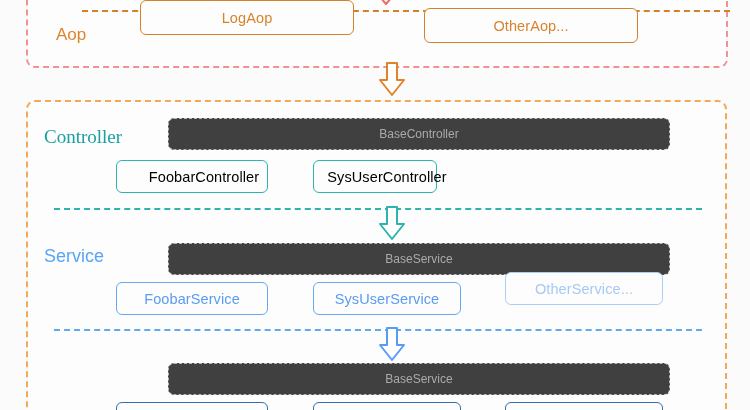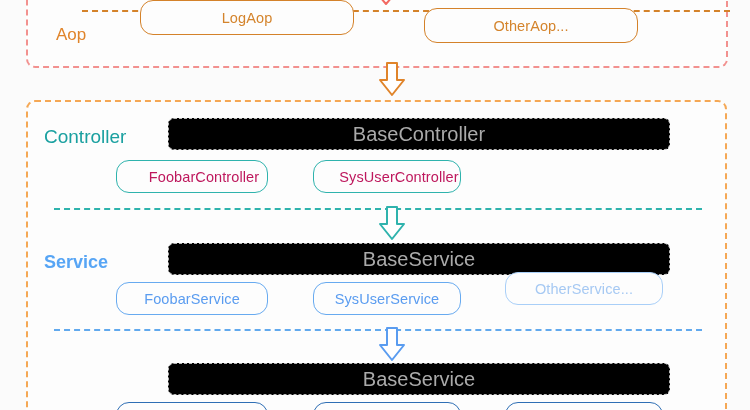--- a/index.html
+++ b/index.html
@@ -15,21 +15,21 @@
     background: #fbfbfb;
   }
 
   
   .chip {
     position: absolute;
     display: flex;
     align-items: center;
     justify-content: center;
     border: 1.6px solid #000;
-    border-radius: 13px;
+    border-radius: 6px;
     background: #fdfdfd;
     font-size: 14.5px;
     letter-spacing: .1px;
     white-space: nowrap;
   }
 
   
   #aop-section {
     position: absolute;
     left: 26px; top: -42px;
@@ -60,55 +60,55 @@
     border-radius: 9px;
     background: #fdfdfd;
   }
 
   
   .sec-label {
     position: absolute;
     font-size: 19px;
     white-space: nowrap;
   }
-  #label-controller { left: 44px; top: 126px; color: #1aa0a0; }
-  #label-service    { left: 44px; top: 252px; color: #57a5f5; font-size: 18px; font-weight: bold; }
+  #label-controller { left: 44px; top: 126px; color: #1aa0a0; font-family: Liberation Serif, serif; }
+  #label-service    { left: 44px; top: 246px; color: #57a5f5; font-size: 18px; }
   #label-mapper     { left: 44px; top: 370px; color: #2a6cb0; font-size: 19px; }
 
   
   .base-box {
     position: absolute;
     left: 168px;
     width: 502px;
     height: 32px;
     border: 1.5px dashed #b9b9b9;
     border-radius: 6px;
     display: flex;
     align-items: center;
     justify-content: center;
     color: #aaaaaa;
-    font-size: 20px;
-    background: #000000;
+    font-size: 12px;
+    background: #404040;
   }
   #base-controller { top: 118px; }
   #base-service    { top: 243px; }
   #base-mapper     { top: 363px; }
 
   
   .row-sep {
     position: absolute;
     left: 54px;
     width: 648px;
     height: 0;
   }
   #sep-controller { top: 208px; border-top: 2.4px dashed #2fb3ad; }
   #sep-service    { top: 329px; border-top: 2.4px dashed #61a9ee; }
 
   
-  .ctrl-chip { border-color: #2fb3ad; color: #be185d; padding-left: 24px; }
+  .ctrl-chip { border-color: #2fb3ad; color: #000000; padding-left: 24px; }
   .svc-chip  { border-color: #67aaf0; color: #5a9cf0; }
   .svc-chip.faded { border-color: #a9cff8; color: #a6c9f3; }
   .map-chip  { border-color: #2f6fb5; color: #2a6cb0; }
 
   
   .arrow { position: absolute; }
 </style>
 </head>
 <body>
 
@@ -132,21 +132,21 @@
 
   <svg class="arrow" style="left:376px; top:62px;" width="32" height="36" viewBox="0 0 32 36">
     <path d="M11 1 L21 1 L21 18 L28 18 L16 33 L4 18 L11 18 Z" fill="#ffffff" stroke="#e0842a" stroke-width="2" stroke-linejoin="round"></path>
   </svg>
 
   <div class="sec-label" id="label-controller">Controller</div>
 
   <div class="base-box" id="base-controller">BaseController</div>
 
   <div class="chip ctrl-chip" style="left:116px; top:160px; width:152px; height:33px;">FoobarController</div>
-  <div class="chip ctrl-chip" style="left:313px; top:160px; width:148px; height:33px;">SysUserController</div>
+  <div class="chip ctrl-chip" style="left:313px; top:160px; width:124px; height:33px;">SysUserController</div>
 
   <div class="row-sep" id="sep-controller"></div>
 
   <svg class="arrow" style="left:376px; top:206px;" width="32" height="36" viewBox="0 0 32 36">
     <path d="M11 1 L21 1 L21 18 L28 18 L16 33 L4 18 L11 18 Z" fill="#ffffff" stroke="#2fb3ad" stroke-width="2" stroke-linejoin="round"></path>
   </svg>
 
   <div class="sec-label" id="label-service">Service</div>
 
   <div class="base-box" id="base-service">BaseService</div>

